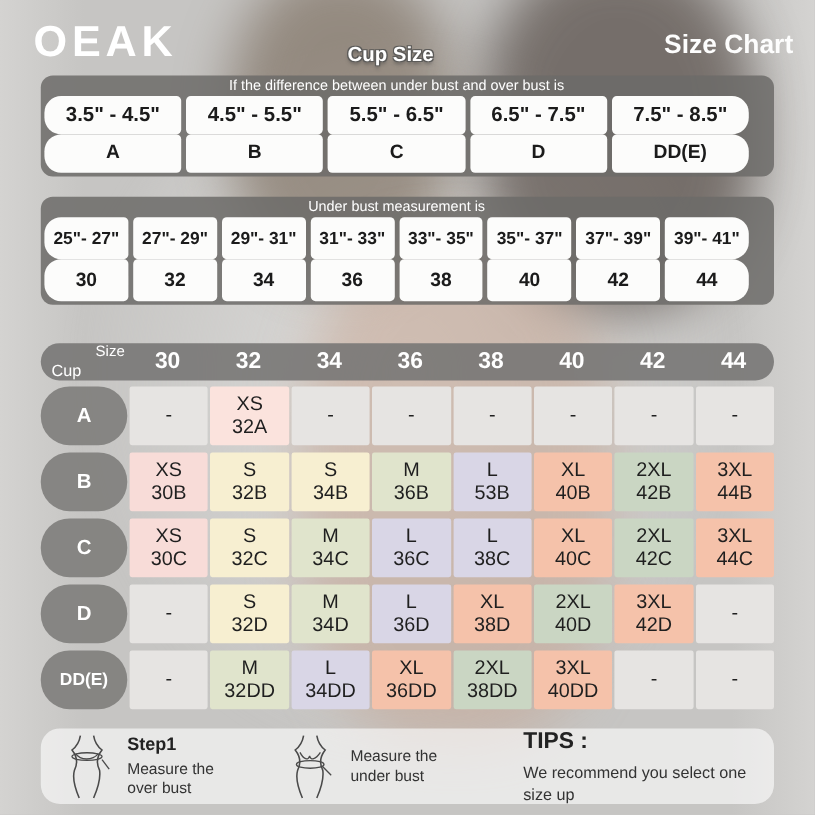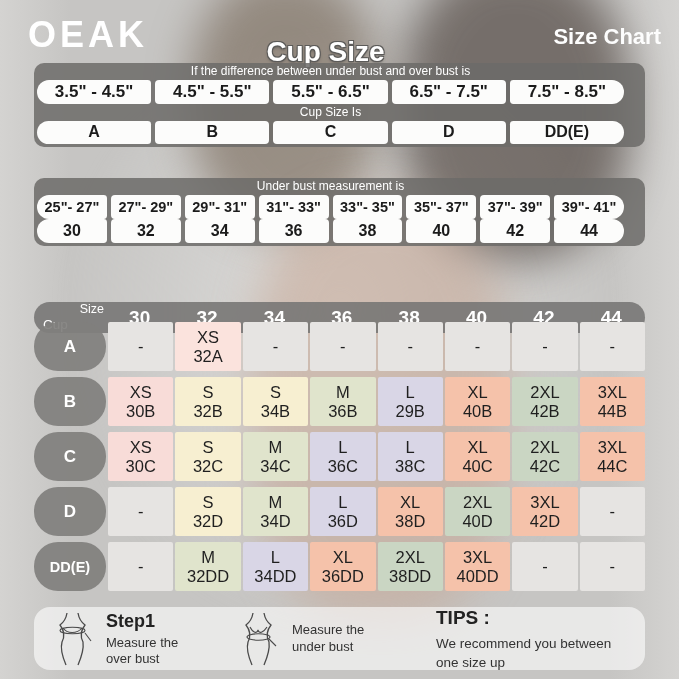--- a/index.html
+++ b/index.html
@@ -12,66 +12,66 @@
               background:radial-gradient(ellipse at 50% 45%,#dddcda 0%,rgba(221,220,218,0) 70%);filter:blur(10px);}
   .blob-hair-left{left:190px;top:-30px;width:190px;height:260px;border-radius:45%;background:#6b5a49;opacity:.55;}
   .blob-hair-right{left:400px;top:-40px;width:230px;height:300px;border-radius:45%;background:#413630;opacity:.6;}
   .blob-skin{left:250px;top:200px;width:260px;height:420px;border-radius:40%;background:#c3a08c;opacity:.5;}
   .fg{position:absolute;z-index:2;}
 
   
   .logo{left:28px;top:14px;color:#fff;font-size:36px;font-weight:700;letter-spacing:4px;}
   .page-label{right:18px;top:24px;color:#fdfdfd;font-size:22px;font-weight:600;}
 
-  .section-title{left:0;width:651px;text-align:center;color:#fff;font-size:28px;font-weight:700;
+  .section-title{left:0;width:651px;text-align:center;color:#fff;font-size:17px;font-weight:700;
     text-shadow:-1px -1px 0 #5c5b59,1px -1px 0 #5c5b59,-1px 1px 0 #5c5b59,1px 1px 0 #5c5b59,0 2px 3px rgba(60,60,60,.55);}
   .cup-title{top:36px;}
   .band-title{top:152px;}
 
   
   .panel{left:34px;width:611px;border-radius:10px;background:rgba(108,107,105,.85);
          display:flex;flex-direction:column;box-sizing:border-box;padding:0 21px 3px 3px;}
   .cup-panel{top:63px;height:84px;}
-  .band-panel{top:178px;height:68px;}
+  .band-panel{top:164px;height:90px;}
   .strip{color:#fff;text-align:center;font-size:12px;line-height:17px;height:17px;flex:none;}
   .white-row{display:grid;gap:4px;flex:1;min-height:0;}
   .cols-5{grid-template-columns:repeat(5,1fr);}
   .cols-8{grid-template-columns:repeat(8,1fr);}
   .wcell{background:#fcfcfb;display:flex;align-items:center;justify-content:center;
          font-weight:600;color:#1b1b1b;border-radius:4px;}
   .white-row .wcell:first-child{border-radius:14px 4px 4px 14px;}
   .white-row .wcell:last-child{border-radius:4px 14px 14px 4px;}
   .row-ranges .wcell{font-size:17px;}
   .row-cups .wcell{font-size:16px;}
   .band-panel .row-ranges .wcell{font-size:14.5px;}
   .band-panel .row-bands .wcell{font-size:16px;}
 
   
   .matrix-header{left:34px;top:286px;width:611px;height:31px;border-radius:16px;
-    background:rgba(120,119,117,.9);display:grid;grid-template-columns:72px repeat(8,1fr);align-items:center;margin-top:16px;}
+    background:rgba(120,119,117,.9);display:grid;grid-template-columns:72px repeat(8,1fr);align-items:center;}
   .matrix-header .colhead{color:#fff;font-size:19px;font-weight:700;text-align:center;}
   .corner{position:relative;height:31px;}
   .corner-size{position:absolute;top:0px;right:2px;color:#fff;font-size:12.5px;}
   .corner-cup{position:absolute;bottom:1px;left:9px;color:#fff;font-size:13.5px;}
 
   .matrix-body{left:34px;top:322px;width:611px;}
   .matrix-row{display:grid;grid-template-columns:72px repeat(8,1fr);gap:2px;height:49px;margin-bottom:6px;}
   .row-label{background:rgba(128,127,125,.92);border-radius:24px;color:#fff;font-weight:700;font-size:17px;
              display:flex;align-items:center;justify-content:center;}
   .row-label.small{font-size:14.5px;}
   .cell{display:flex;flex-direction:column;align-items:center;justify-content:center;
         color:#1f1f1f;font-size:16.5px;line-height:1.12;border-radius:2px;}
   .cell span{display:block;}
 
   
   .footer-bar{left:34px;top:607px;width:611px;height:63px;border-radius:16px;background:rgba(253,253,253,.62);
     display:flex;align-items:center;box-sizing:border-box;padding:0 16px;gap:12px;}
   .step-icon{flex:none;}
   .step{width:118px;flex:none;color:#333;font-size:13px;line-height:1.25;}
-  .step b{display:block;font-size:18px;color:#222;margin-bottom:2px;}
+  .step b{display:block;font-size:15px;color:#222;margin-bottom:2px;}
   .tips{flex:1;color:#333;font-size:13.5px;line-height:1.45;padding-left:14px;}
   .tips b{display:block;font-size:19px;color:#222;margin-bottom:2px;}
 </style>
 </head>
 <body>
 
 <div class="page">
   <div class="bg bg-ellipse"></div>
   <div class="bg blob-hair-left"></div>
   <div class="bg blob-hair-right"></div>
@@ -84,21 +84,20 @@
 
   <section class="fg panel cup-panel">
     <div class="strip">If the  difference between under bust and over bust is</div>
     <div class="white-row cols-5 row-ranges">
       <div class="wcell">3.5" -  4.5"</div>
       <div class="wcell">4.5" -  5.5"</div>
       <div class="wcell">5.5" -  6.5"</div>
       <div class="wcell">6.5" -  7.5"</div>
       <div class="wcell">7.5" -  8.5"</div>
     </div>
-    <div class="strip">Cup Size Is</div>
     <div class="white-row cols-5 row-cups">
       <div class="wcell">A</div>
       <div class="wcell">B</div>
       <div class="wcell">C</div>
       <div class="wcell">D</div>
       <div class="wcell">DD(E)</div>
     </div>
   </section>
 
 
@@ -192,21 +191,21 @@
       <div class="cell" style="background: rgb(247, 239, 209);">
           <span>S</span>
           <span>34B</span>
         </div>
       <div class="cell" style="background: rgb(224, 228, 204);">
           <span>M</span>
           <span>36B</span>
         </div>
       <div class="cell" style="background: rgb(217, 214, 230);">
           <span>L</span>
-          <span>29B</span>
+          <span>53B</span>
         </div>
       <div class="cell" style="background: rgb(245, 194, 170);">
           <span>XL</span>
           <span>40B</span>
         </div>
       <div class="cell" style="background: rgb(202, 214, 195);">
           <span>2XL</span>
           <span>42B</span>
         </div>
       <div class="cell" style="background: rgb(245, 194, 170);">
@@ -344,16 +343,16 @@
       <path d="M14 16 C17 22 21 23 22 19 C23 23 27 22 31 16" stroke="#4a4a4a" stroke-width="1.1"></path>
       <ellipse cx="22.5" cy="26" rx="11.5" ry="3.2" stroke="#4a4a4a" stroke-width="1.1"></ellipse>
       <path d="M33 28 L40 35" stroke="#4a4a4a" stroke-width="1.1"></path>
     </svg>
     <div class="step">
       <span>Measure the</span><br>
       <span>under bust</span>
     </div>
     <div class="tips">
       <b>TIPS :</b>
-      <span>We recommend you between one size up</span><br>
+      <span>We recommend you select one size up</span><br>
     </div>
   </footer>
 </div>
 
 </body></html>

